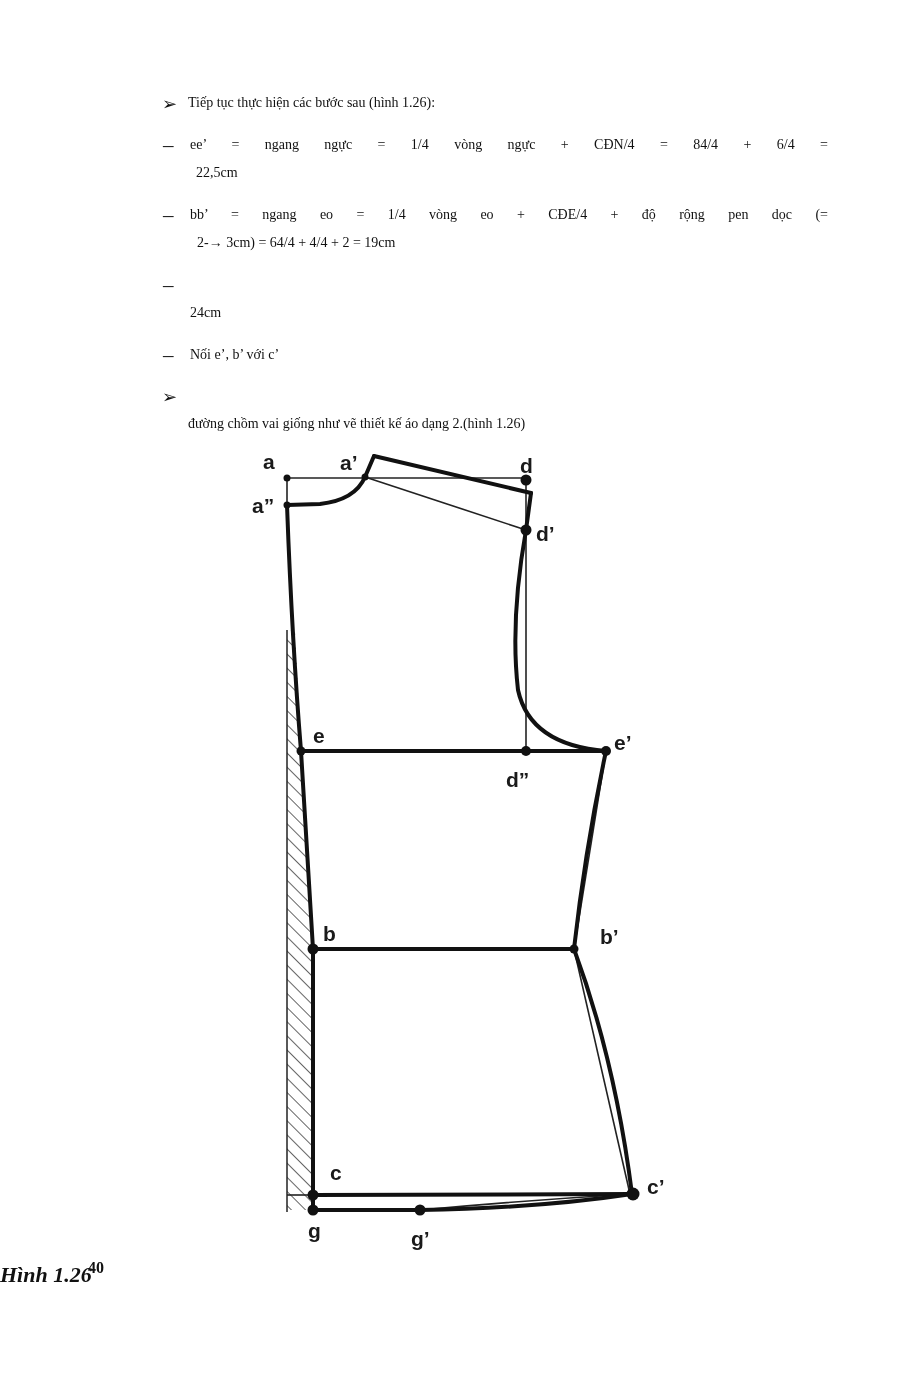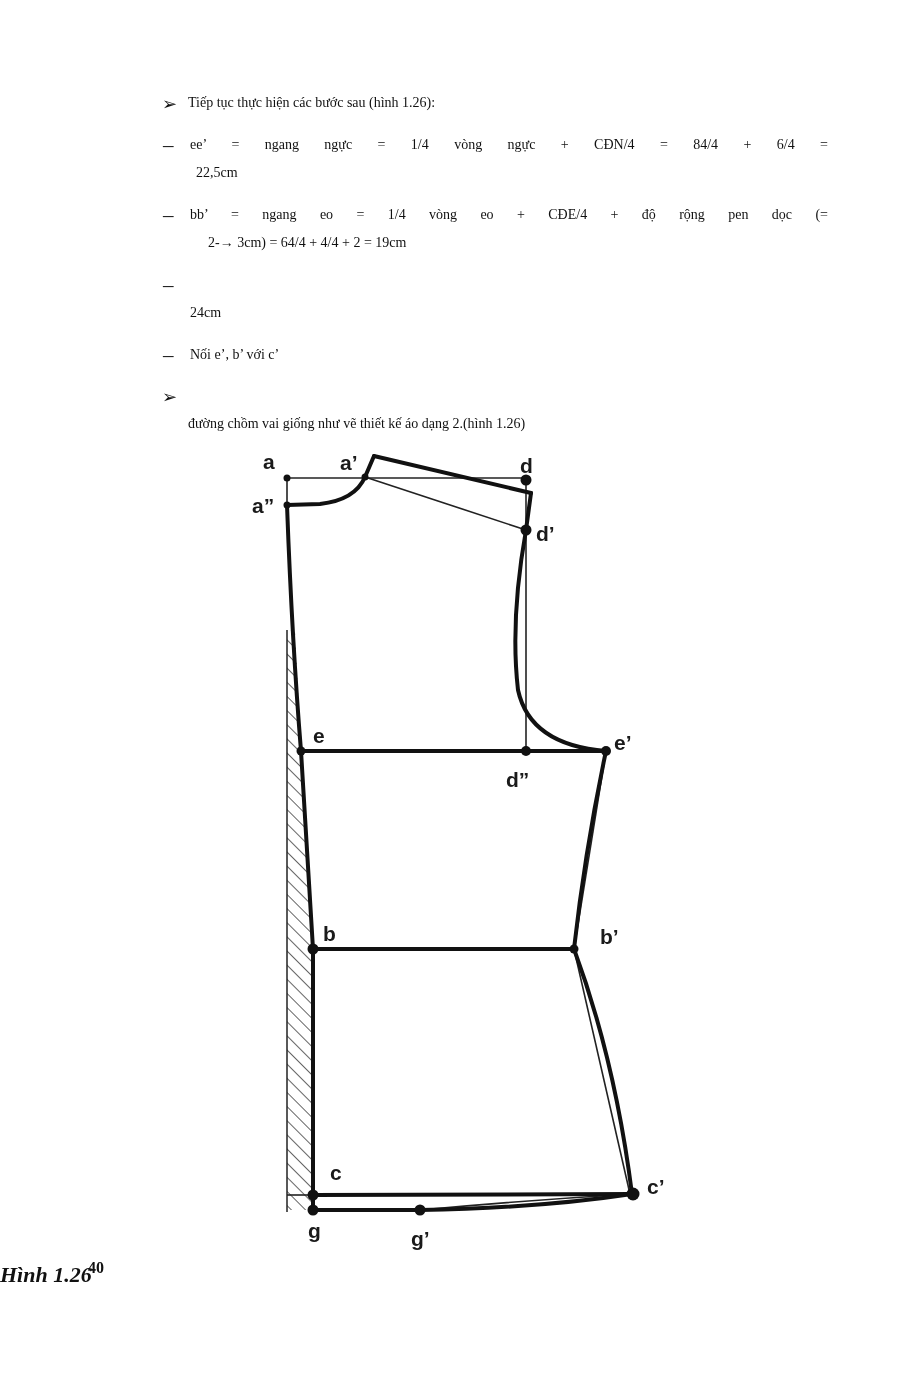--- a/index.html
+++ b/index.html
@@ -21,21 +21,21 @@
 
   <span class="bullet" style="left:162px; top:90px;">➢</span>
   <div class="line" style="left:188px; top:89px;">Tiếp tục thực hiện các bước sau (hình 1.26):</div>
 
   <span class="dash" style="left:163px; top:131px;">–</span>
   <div class="line just" style="left:190px; top:131px; width:638px;">ee’ = ngang ngực = 1/4 vòng ngực + CĐN/4 = 84/4 + 6/4 =</div>
   <div class="line" style="left:196px; top:159px;">22,5cm</div>
 
   <span class="dash" style="left:163px; top:201px;">–</span>
   <div class="line just" style="left:190px; top:201px; width:638px;">bb’ = ngang eo = 1/4 vòng eo + CĐE/4 + độ rộng pen dọc (=</div>
-  <div class="line" style="left:208px; top:229px;">2-→ 3cm) = 64/4 + 4/4 + 2 = 19cm</div>
+  <div class="line" style="left:197px; top:229px;">2-→ 3cm) = 64/4 + 4/4 + 2 = 19cm</div>
 
   <span class="dash" style="left:163px; top:271px;">–</span>
   <div class="line" style="left:190px; top:299px;">24cm</div>
 
   <span class="dash" style="left:163px; top:341px;">–</span>
   <div class="line" style="left:190px; top:341px;text-align:center;">Nối e’, b’ với c’</div>
 
   <span class="bullet" style="left:162px; top:383px;">➢</span>
   <div class="line" style="left:188px; top:410px;">đường chồm vai giống như vẽ thiết kế áo dạng 2.(hình 1.26)</div>
 

